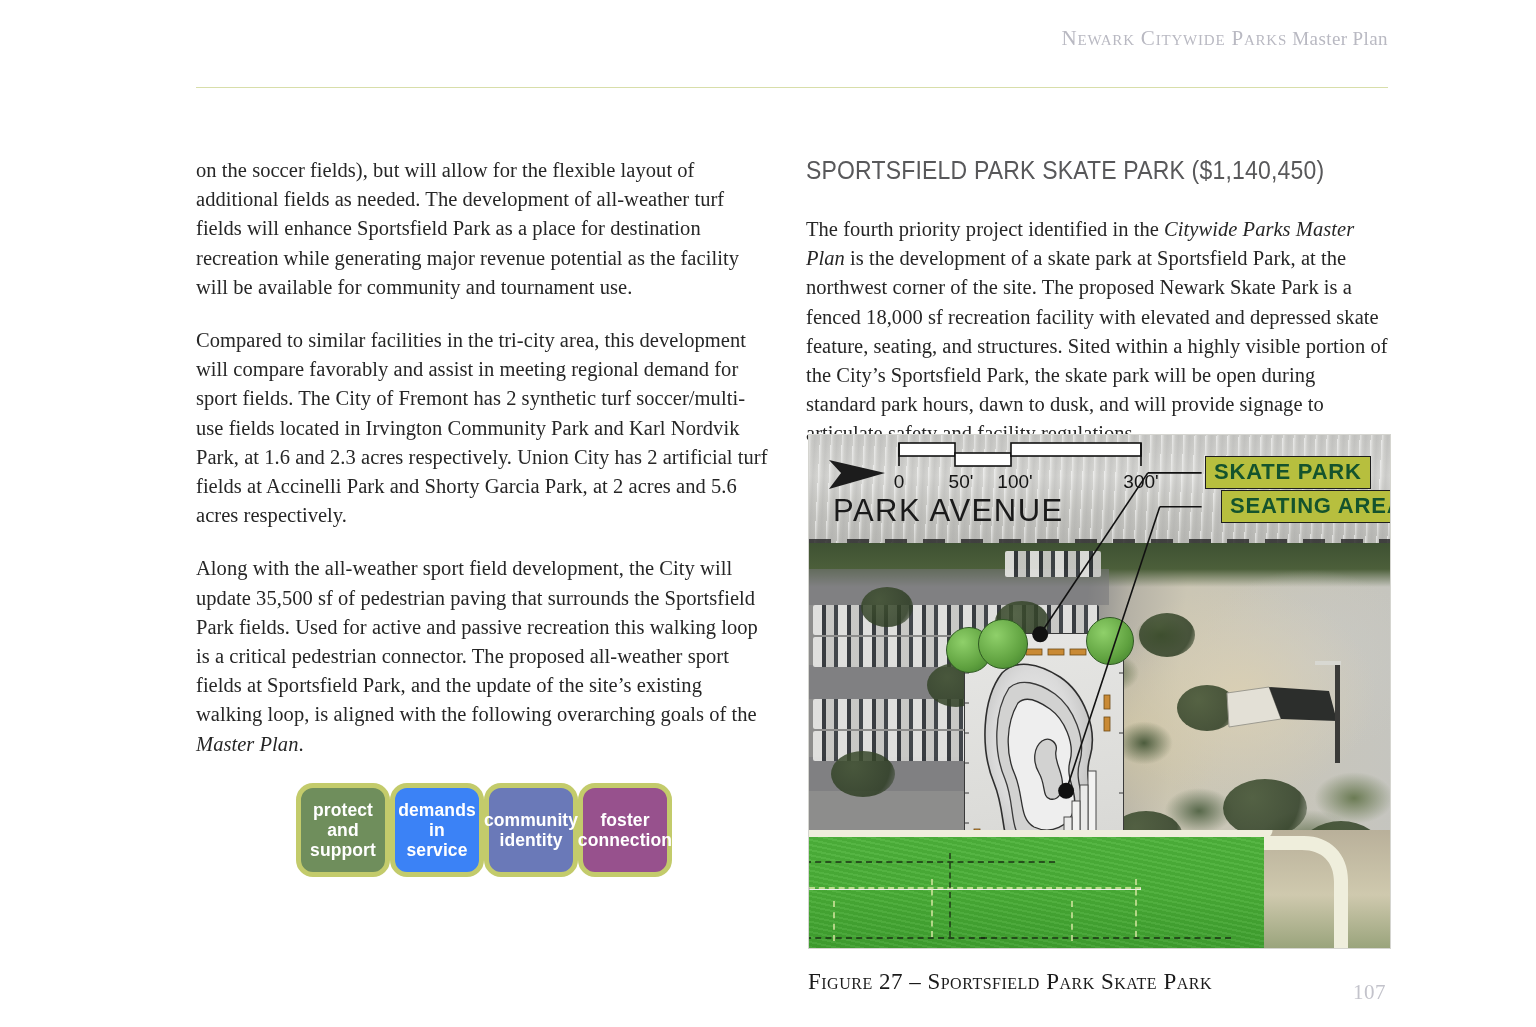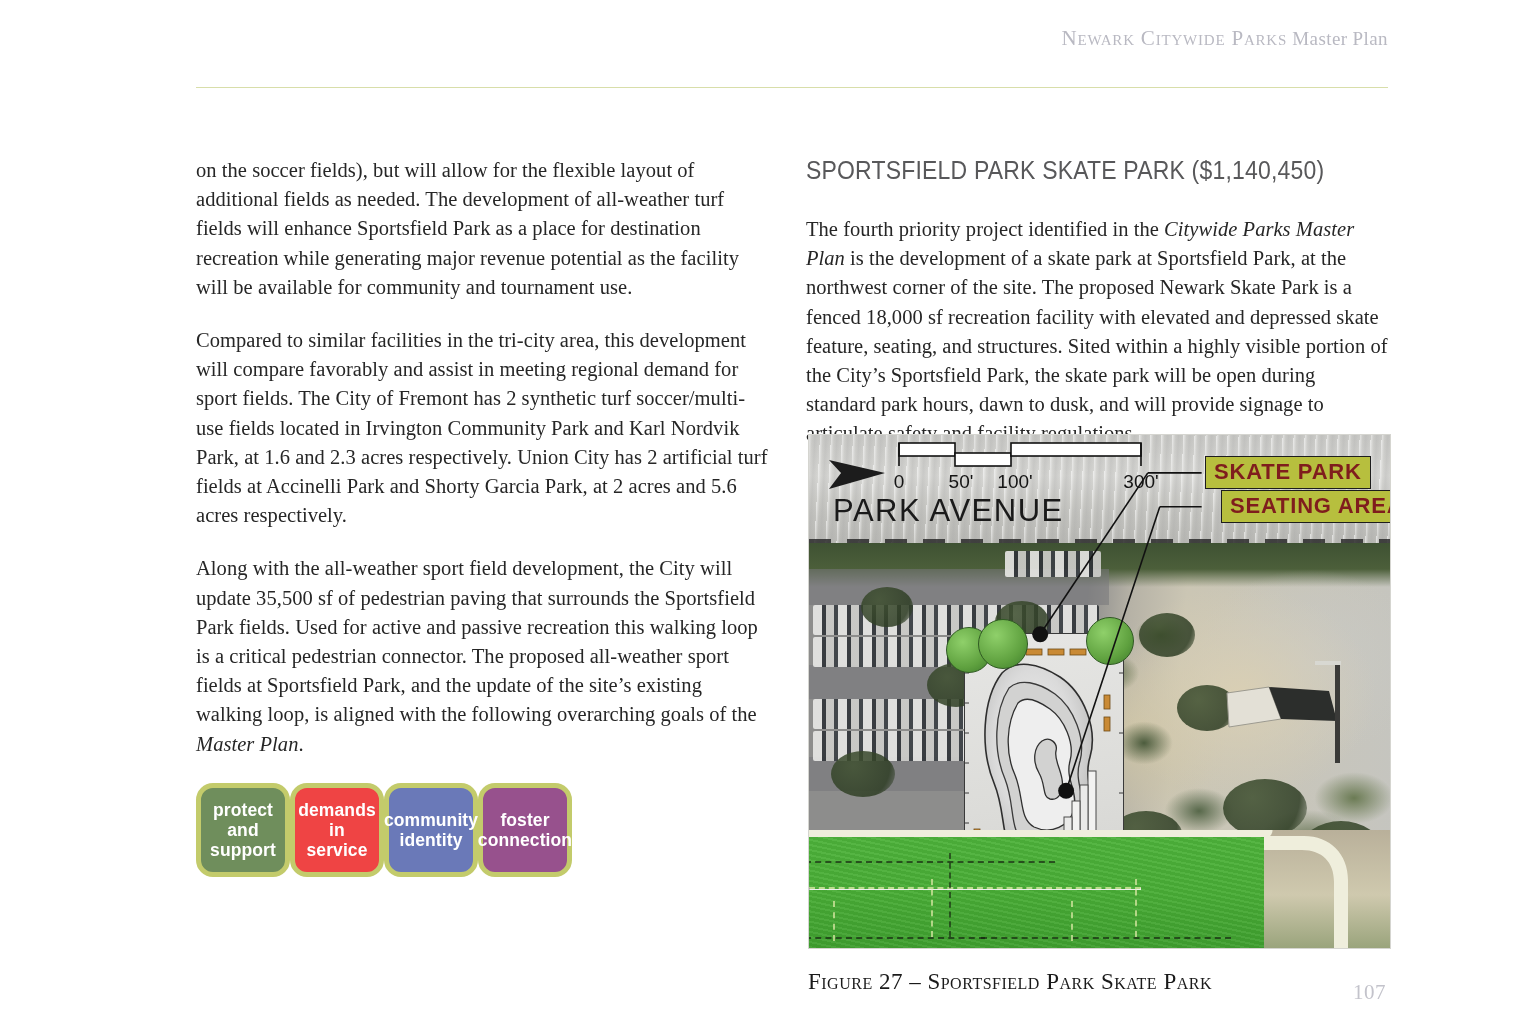--- a/index.html
+++ b/index.html
@@ -76,21 +76,21 @@
     transform-origin: left center;
     white-space: nowrap;
   }
 
   
   #goal-badges {
     display: flex;
     gap: 0;
     margin: 22px 0 34px 0;
     width: 576px;
-    justify-content: flex-start;
+    justify-content: center;
   }
   .goal-badge {
     width: 94px;
     height: 94px;
     border-radius: 17px;
     border: 5px solid #c3cb6b;
     box-sizing: border-box;
     display: flex;
     align-items: center;
     justify-content: center;
@@ -104,21 +104,21 @@
     color: #ffffff;
     text-align: center;
     white-space: pre-line;
     letter-spacing: 0.1px;
     position: absolute;
     width: 128px;
     left: 50%;
     transform: translateX(-50%);
   }
   .goal-badge.g0 { background: #6f8e5c; }
-  .goal-badge.g1 { background: #ef4444; }
+  .goal-badge.g1 { background: #3b82f6; }
   .goal-badge.g2 { background: #6a79b8; }
   .goal-badge.g3 { background: #97518d; }
 
   
   #figure-block {
     position: absolute;
     left: 808px;
     top: 434px;
     width: 583px;
   }
@@ -305,21 +305,21 @@
   .map-label {
     position: absolute;
     background: #b7bf3e;
     border: 1.6px solid #1d1d1d;
     box-sizing: border-box;
     padding: 2px 8px 3px 8px;
     font-family: "Liberation Sans", sans-serif;
     font-weight: 700;
     font-size: 22px;
     letter-spacing: 0.8px;
-    color: #7f1d1d;
+    color: #14532d;
     white-space: nowrap;
     line-height: 26px;
   }
   #label-skate-park { left: 396px; top: 21px; }
   #label-seating-area { left: 412px; top: 55px; }
   #leaders { position: absolute; inset: 0; pointer-events: none; }
 
   figcaption#figure-caption {
     margin-top: 20px;
     font-family: "Liberation Serif", serif;

